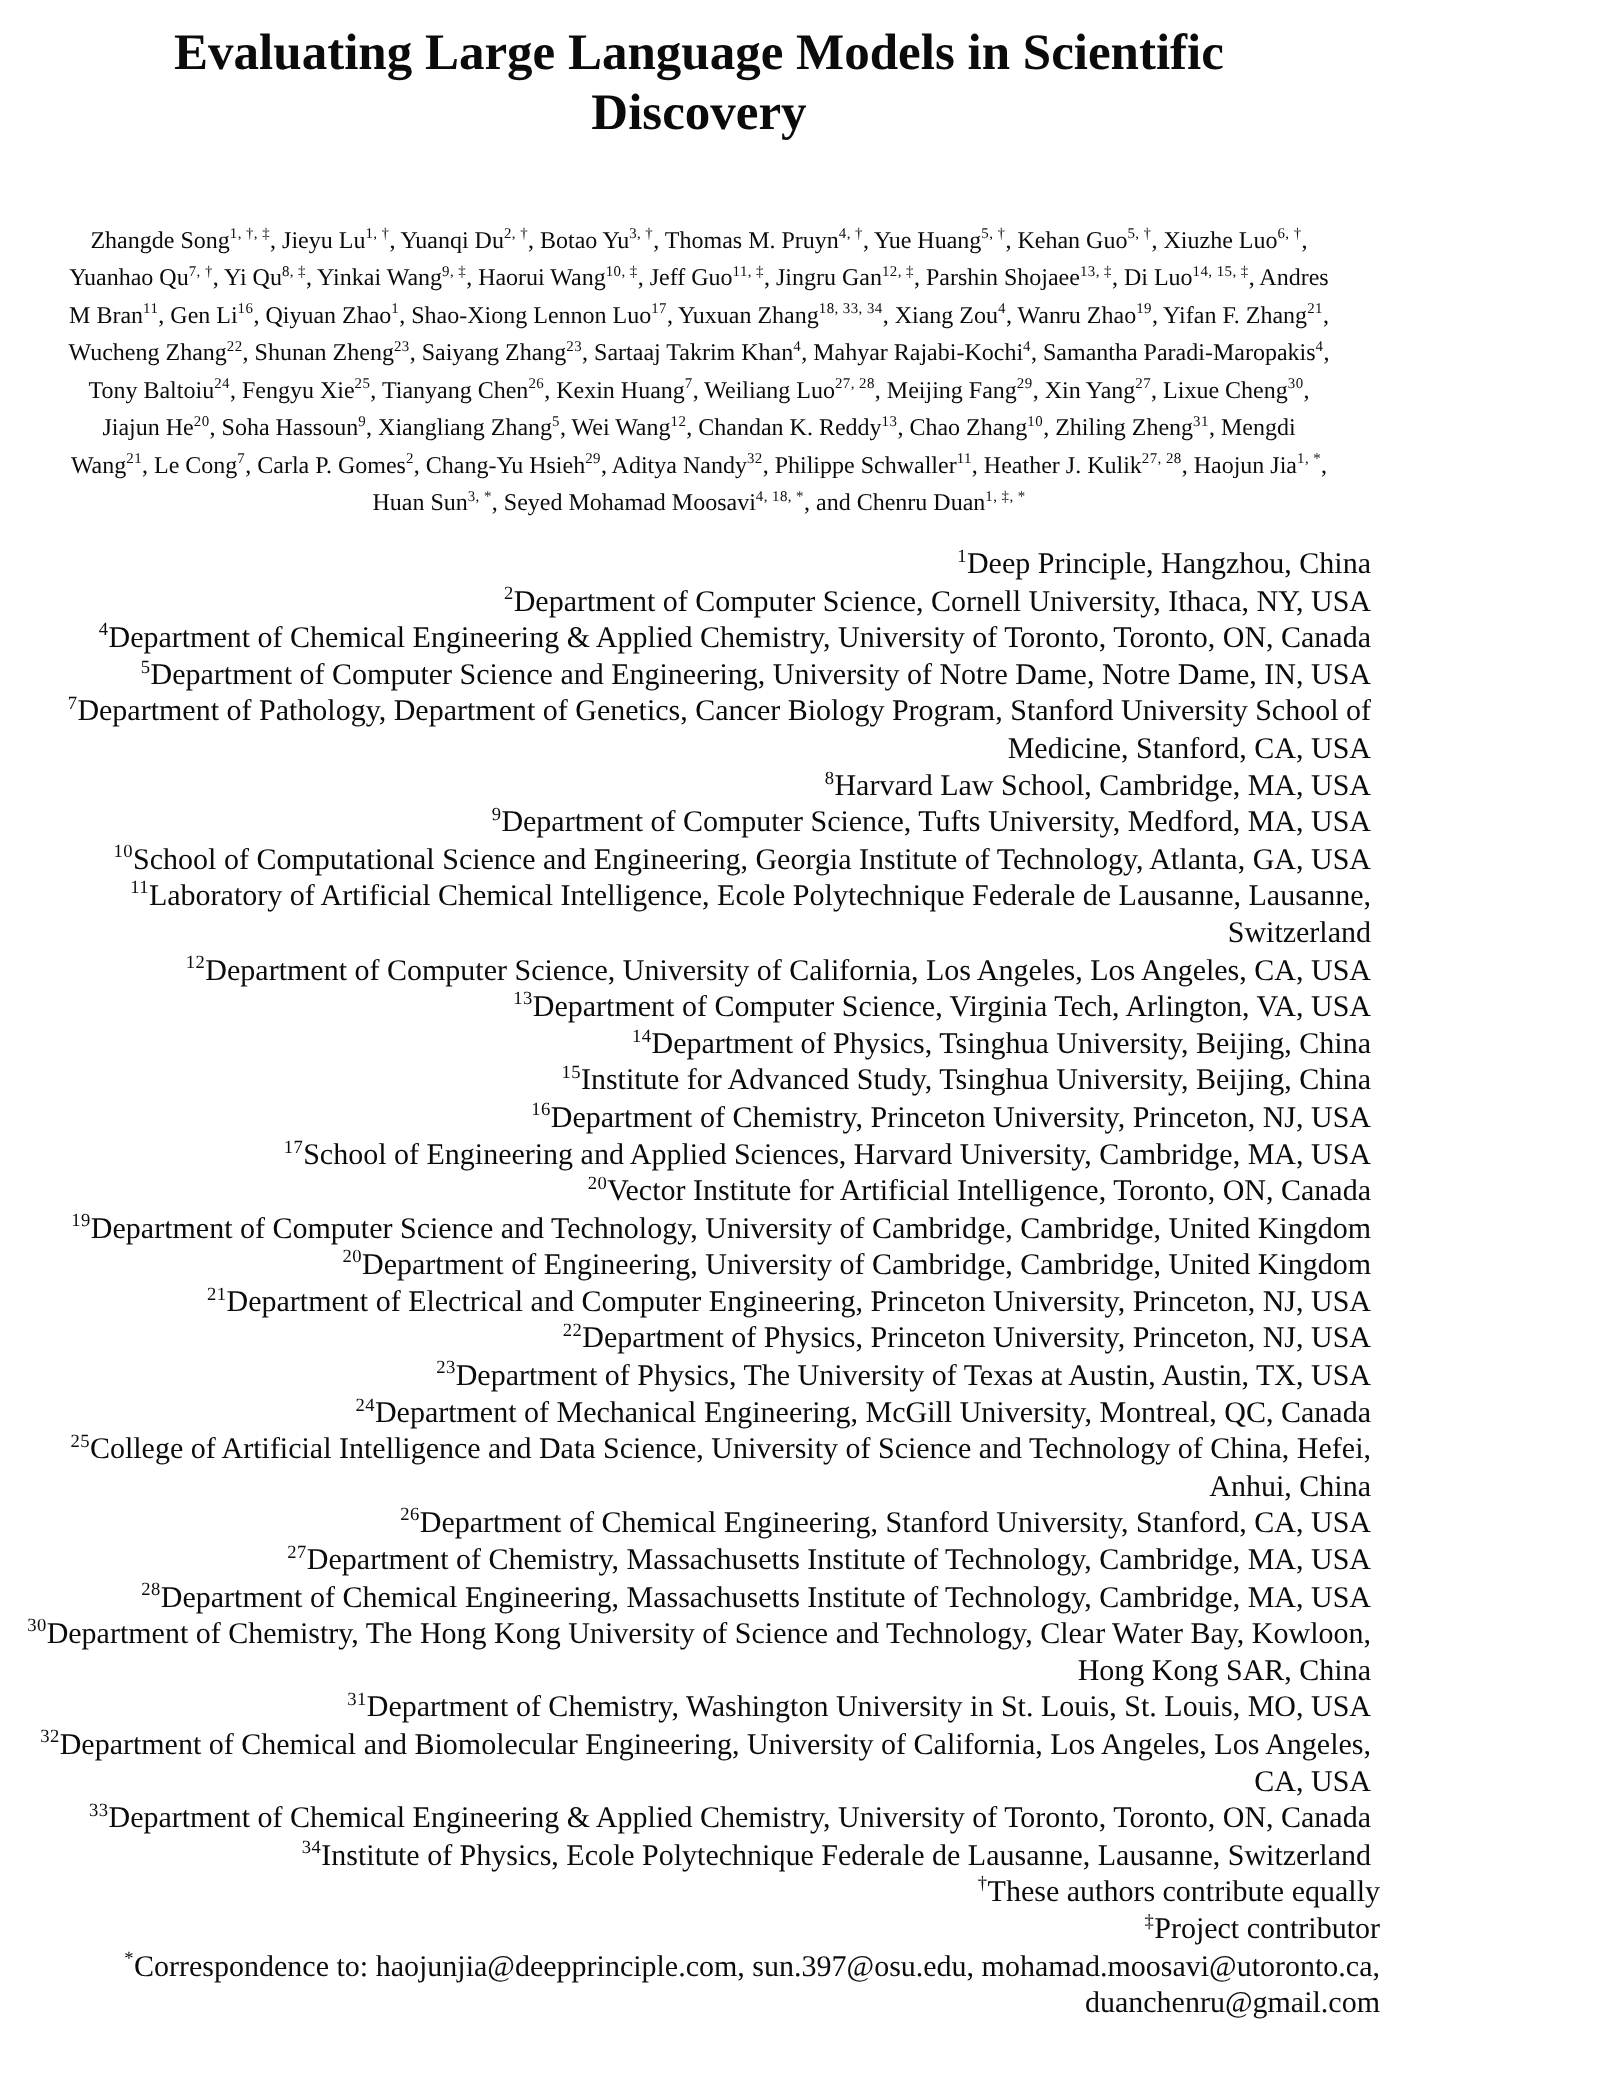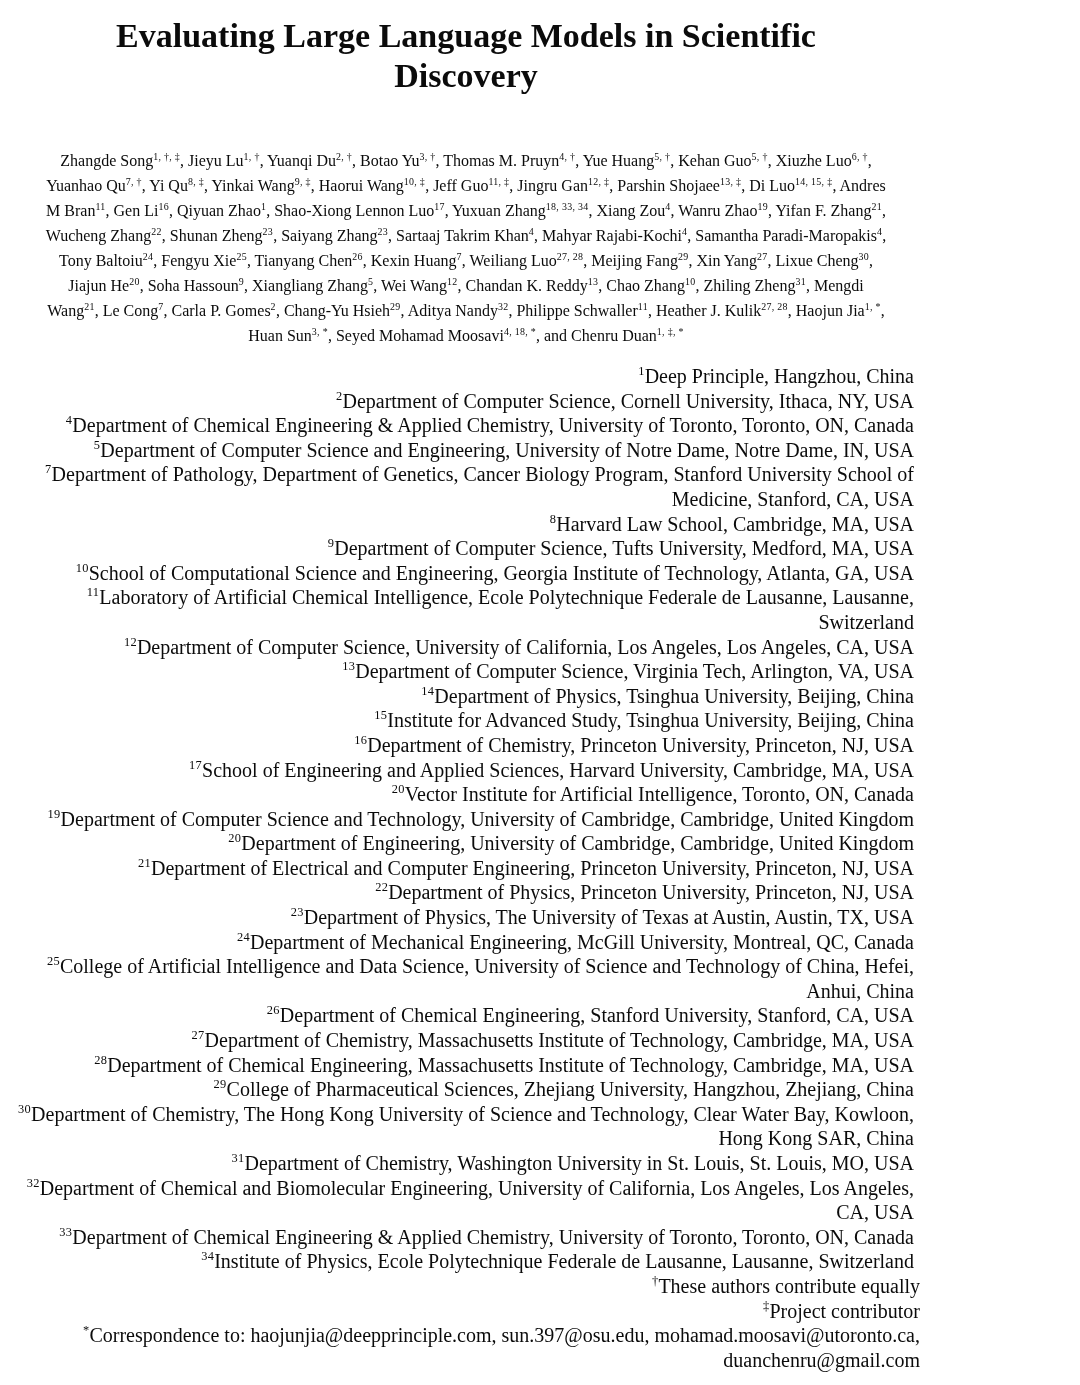--- a/index.html
+++ b/index.html
@@ -74,21 +74,20 @@
       <div class="aff-line"><sup>19</sup>Department of Computer Science and Technology, University of Cambridge, Cambridge, United Kingdom</div>
       <div class="aff-line"><sup>20</sup>Department of Engineering, University of Cambridge, Cambridge, United Kingdom</div>
       <div class="aff-line"><sup>21</sup>Department of Electrical and Computer Engineering, Princeton University, Princeton, NJ, USA</div>
       <div class="aff-line"><sup>22</sup>Department of Physics, Princeton University, Princeton, NJ, USA</div>
       <div class="aff-line"><sup>23</sup>Department of Physics, The University of Texas at Austin, Austin, TX, USA</div>
       <div class="aff-line"><sup>24</sup>Department of Mechanical Engineering, McGill University, Montreal, QC, Canada</div>
       <div class="aff-line"><sup>25</sup>College of Artificial Intelligence and Data Science, University of Science and Technology of China, Hefei, Anhui, China</div>
       <div class="aff-line"><sup>26</sup>Department of Chemical Engineering, Stanford University, Stanford, CA, USA</div>
       <div class="aff-line"><sup>27</sup>Department of Chemistry, Massachusetts Institute of Technology, Cambridge, MA, USA</div>
       <div class="aff-line"><sup>28</sup>Department of Chemical Engineering, Massachusetts Institute of Technology, Cambridge, MA, USA</div>
-      <div class="aff-line"><sup>29</sup>College of Pharmaceutical Sciences, Zhejiang University, Hangzhou, Zhejiang, China</div>
       <div class="aff-line"><sup>30</sup>Department of Chemistry, The Hong Kong University of Science and Technology, Clear Water Bay, Kowloon, Hong Kong SAR, China</div>
       <div class="aff-line"><sup>31</sup>Department of Chemistry, Washington University in St. Louis, St. Louis, MO, USA</div>
       <div class="aff-line"><sup>32</sup>Department of Chemical and Biomolecular Engineering, University of California, Los Angeles, Los Angeles, CA, USA</div>
       <div class="aff-line"><sup>33</sup>Department of Chemical Engineering &amp; Applied Chemistry, University of Toronto, Toronto, ON, Canada</div>
       <div class="aff-line"><sup>34</sup>Institute of Physics, Ecole Polytechnique Federale de Lausanne, Lausanne, Switzerland</div>
     </div>
 
   <div class="notes">
       <div class="note-line"><sup>†</sup>These authors contribute equally</div>
       <div class="note-line"><sup>‡</sup>Project contributor</div>

